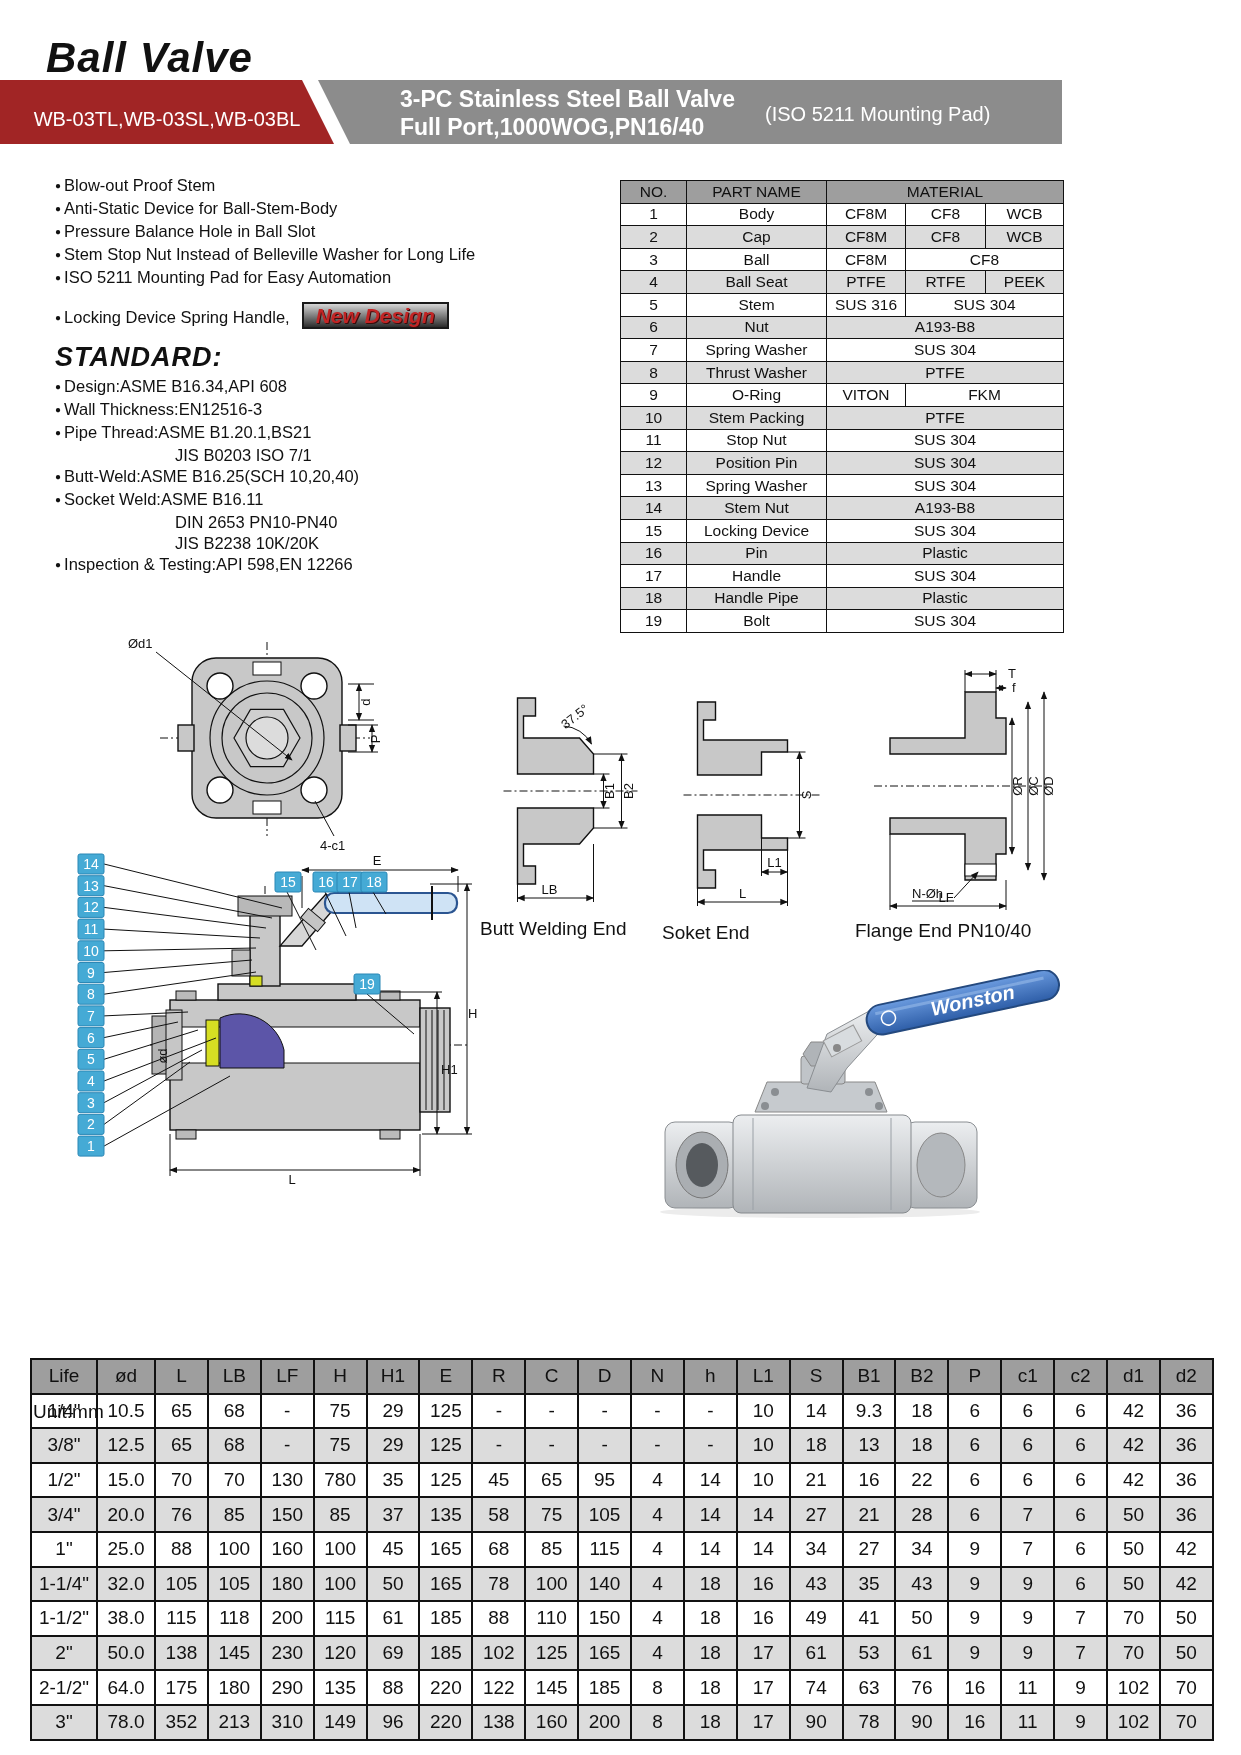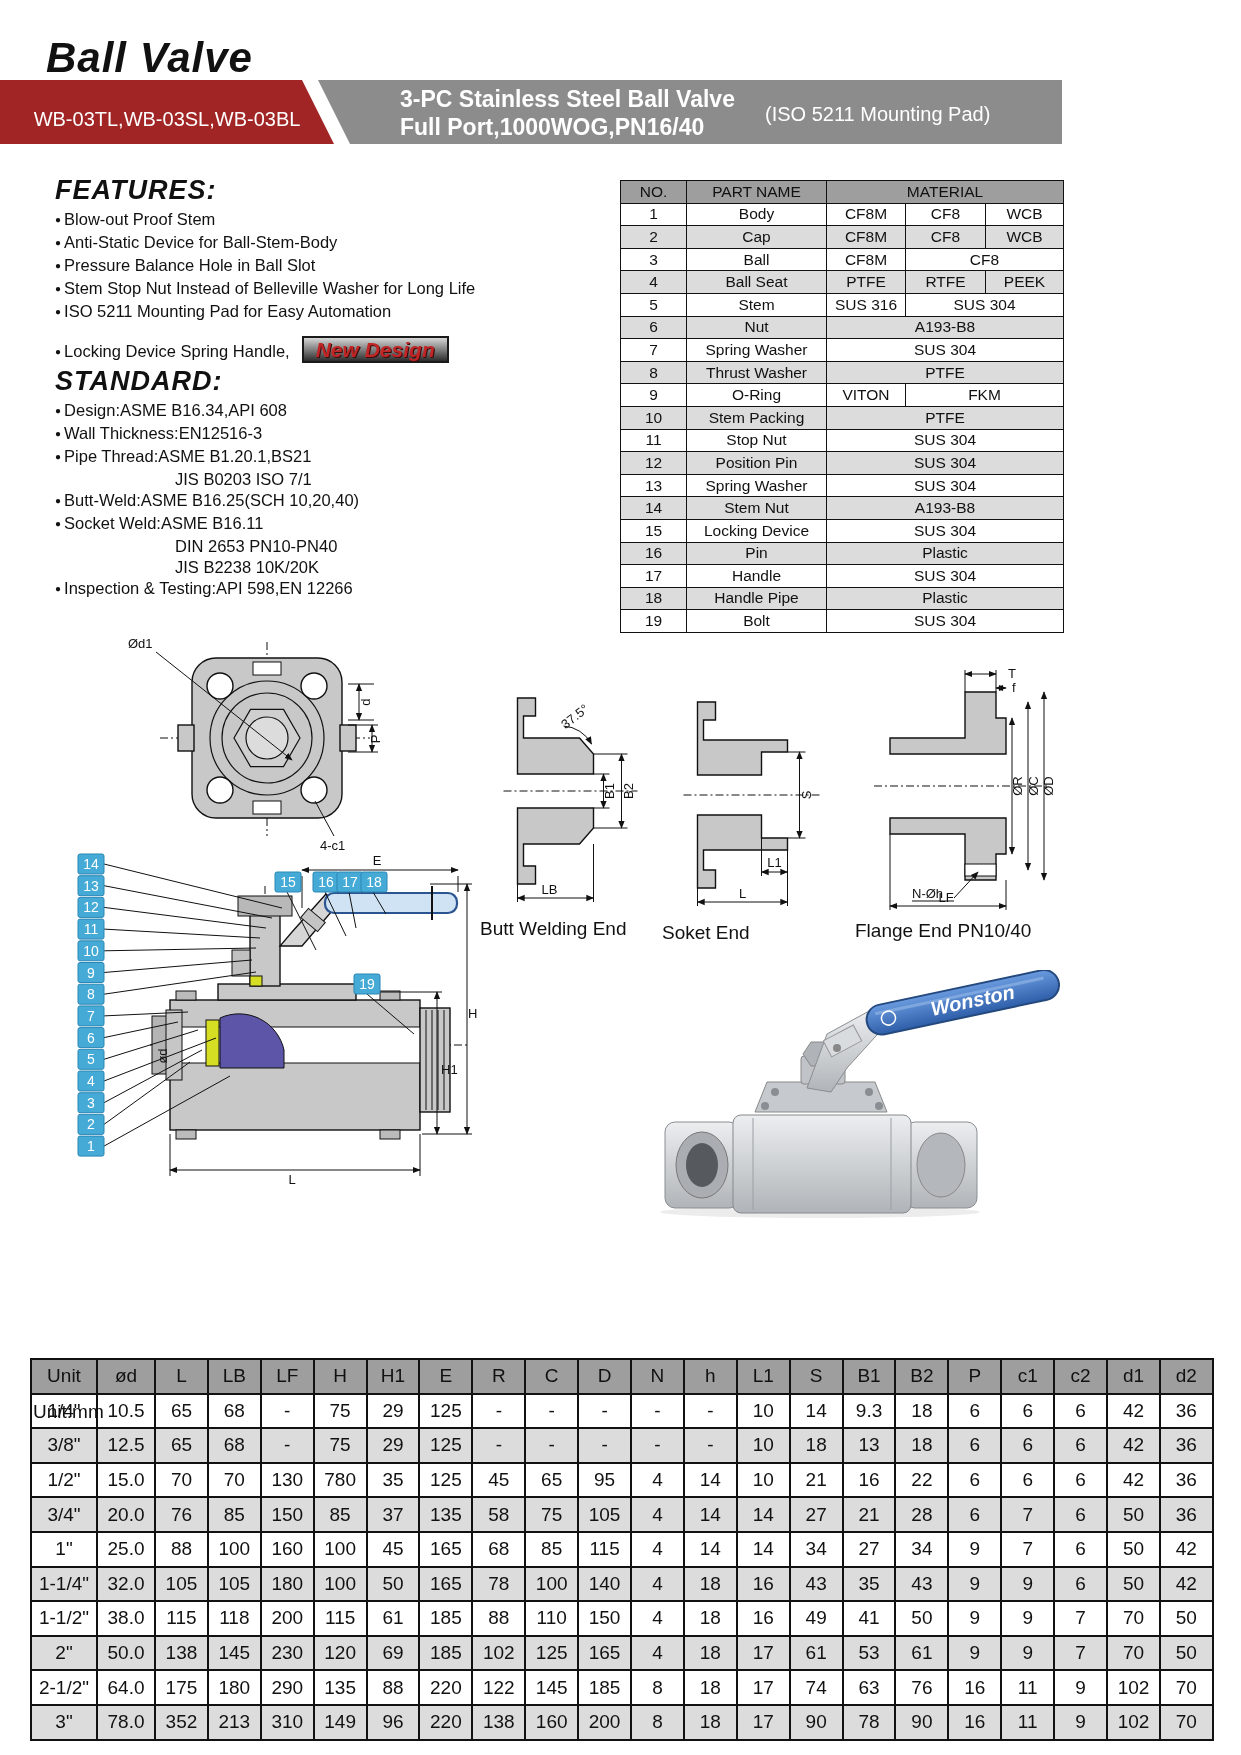--- a/index.html
+++ b/index.html
@@ -66,21 +66,20 @@
       <polygon points="0,0 302,0 334,64 0,64" style="fill:var(--banner-red)"></polygon>
       <polygon points="318,0 1062,0 1062,64 350,64" style="fill:var(--banner-gray)"></polygon>
     </svg>
     <div class="abs banner-text models" style="left:22px;top:28px;width:290px;text-align:center">WB-03TL,WB-03SL,WB-03BL</div>
     <div class="abs banner-text prod1" style="left:400px;top:6px">3-PC Stainless Steel Ball Valve</div>
     <div class="abs banner-text prod2" style="left:400px;top:34px">Full Port,1000WOG,PN16/40</div>
     <div class="abs banner-text note" style="left:765px;top:23px">(ISO 5211 Mounting Pad)</div>
   </div>
 
   <div class="abs" style="left:55px;top:175px;width:480px">
-    <div class="sec-head">FEATURES:</div>
     <ul class="plain">
         <li>
           <span class="blt">●</span>
           <span>Blow-out Proof Stem</span>
         </li>
         <li>
           <span class="blt">●</span>
           <span>Anti-Static Device for Ball-Stem-Body</span>
         </li>
         <li>
@@ -96,21 +95,21 @@
           <span>ISO 5211 Mounting Pad for Easy Automation</span>
         </li>
         <li class="last">
           <span class="blt">●</span>
           <span>Locking Device Spring Handle,</span>
           <span class="nd-badge">New Design</span>
         </li>
       </ul>
   </div>
 
-  <div class="abs" style="left:55px;top:366px;width:480px">
+  <div class="abs" style="left:55px;top:342px;width:480px">
     <div class="sec-head">STANDARD:</div>
     <div>
         <div class="std-item"><span class="blt">●</span>Design:ASME B16.34,API 608</div>
         <div class="std-item"><span class="blt">●</span>Wall Thickness:EN12516-3</div>
         <div class="std-item"><span class="blt">●</span>Pipe Thread:ASME B1.20.1,BS21</div>
         <div class="std-sub">JIS B0203 ISO 7/1</div>
         <div class="std-item"><span class="blt">●</span>Butt-Weld:ASME B16.25(SCH 10,20,40)</div>
         <div class="std-item"><span class="blt">●</span>Socket Weld:ASME B16.11</div>
         <div class="std-sub">DIN 2653   PN10-PN40</div>
         <div class="std-sub">JIS B2238 10K/20K</div>
@@ -513,21 +512,21 @@
         <col style="width: 52.9px;">
         <col style="width: 52.9px;">
         <col style="width: 52.9px;">
         <col style="width: 52.9px;">
         <col style="width: 52.9px;">
         <col style="width: 52.9px;">
         <col style="width: 52.9px;">
       </colgroup>
     <thead>
         <tr id="dim-head-row">
-          <th>Unit</th>
+          <th>Life</th>
           <th>ød</th>
           <th>L</th>
           <th>LB</th>
           <th>LF</th>
           <th>H</th>
           <th>H1</th>
           <th>E</th>
           <th>R</th>
           <th>C</th>
           <th>D</th>

